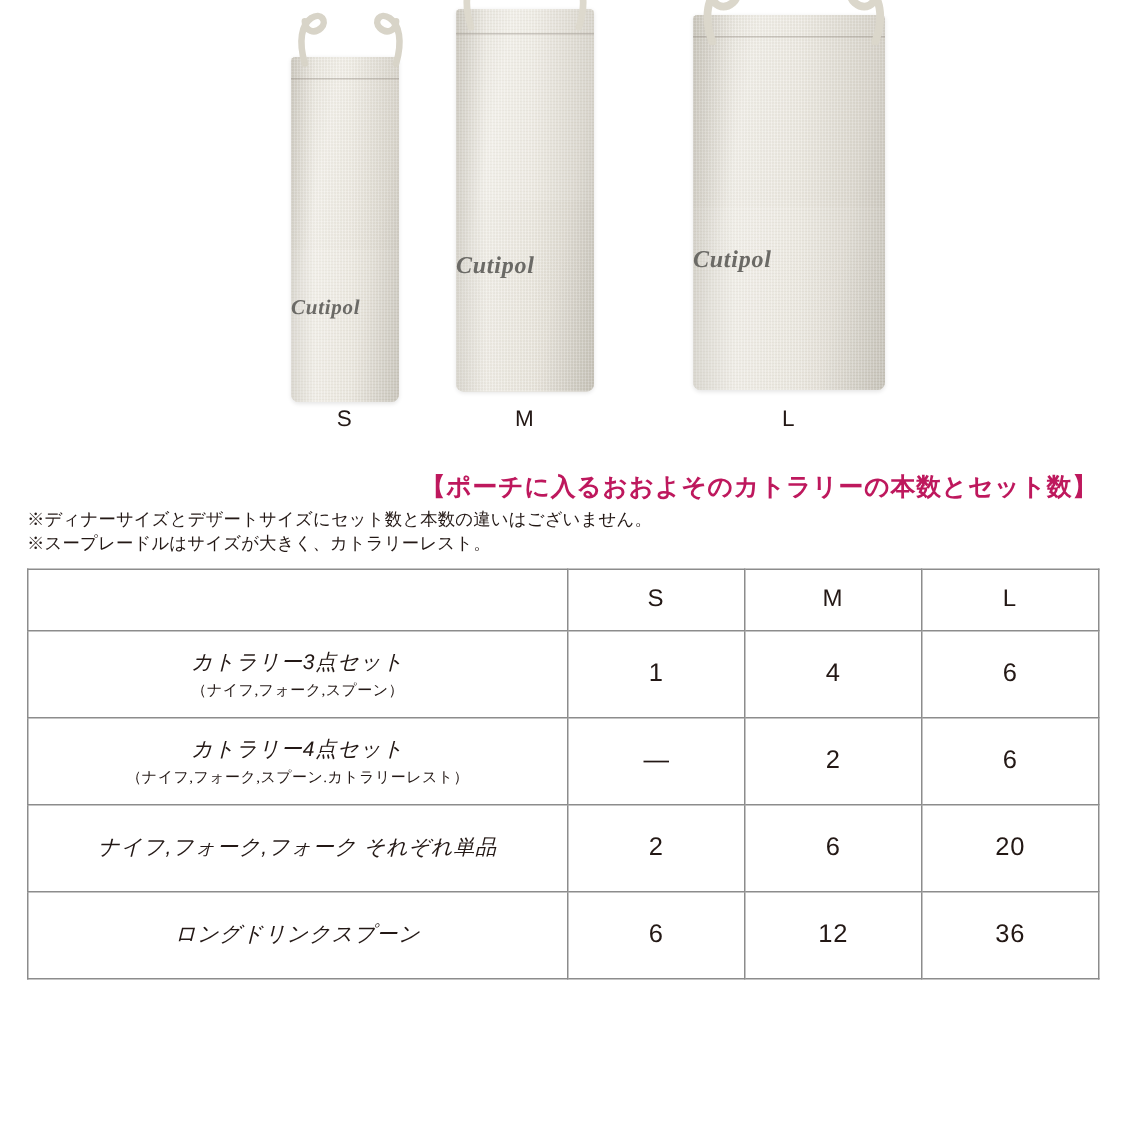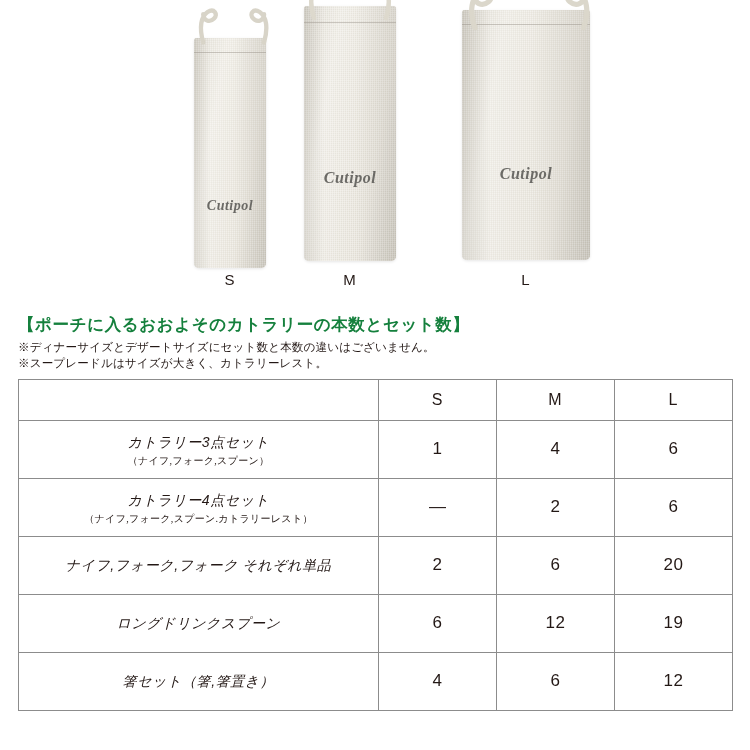--- a/index.html
+++ b/index.html
@@ -52,21 +52,21 @@
   }
   .seam {
     position: absolute;
     left: 0; right: 0;
     height: 1px;
     background: rgba(150,145,135,0.45);
   }
   .logo {
     position: absolute;
     left: 0; right: 0;
-    text-align: center;
+    text-align: left;
     font-family: "Liberation Serif", serif;
     font-style: italic;
     font-weight: bold;
     color: #6b6a66;
     letter-spacing: 0.5px;
   }
   .drawstring {
     position: absolute;
     top: -1px;
     left: 0; right: 0;
@@ -85,23 +85,24 @@
 
   
   .headblock {
     padding: 0 18px;
     margin-top: 2px;
   }
   .head-title {
     font-size: 16.5px;
     font-weight: bold;
     letter-spacing: 0.6px;
-    color: #15803d;
+    color: #be185d;
     margin: 0 0 3px 0;
     white-space: nowrap;
+    text-align: right;
   }
   .note {
     font-size: 11.6px;
     letter-spacing: 0.1px;
     line-height: 1.42;
     color: #231815;
     white-space: nowrap;
   }
 
   
@@ -271,28 +272,20 @@
           <td class="num">6</td>
           <td class="num">20</td>
         </tr>
 
         <tr class="datarow">
           <td class="labelcell">
             <span class="label-main">ロングドリンクスプーン</span>
           </td>
           <td class="num">6</td>
           <td class="num">12</td>
-          <td class="num">19</td>
-        </tr>
-
-        <tr class="datarow">
-          <td class="labelcell">
-            <span class="label-main">箸セット（箸,箸置き）</span>
-          </td>
-          <td class="num">4</td>
-          <td class="num">6</td>
-          <td class="num">12</td>
-        </tr>
+          <td class="num">36</td>
+        </tr>
+
       </tbody>
     </table>
   </div>
 
 </div>
 
 </body></html>

